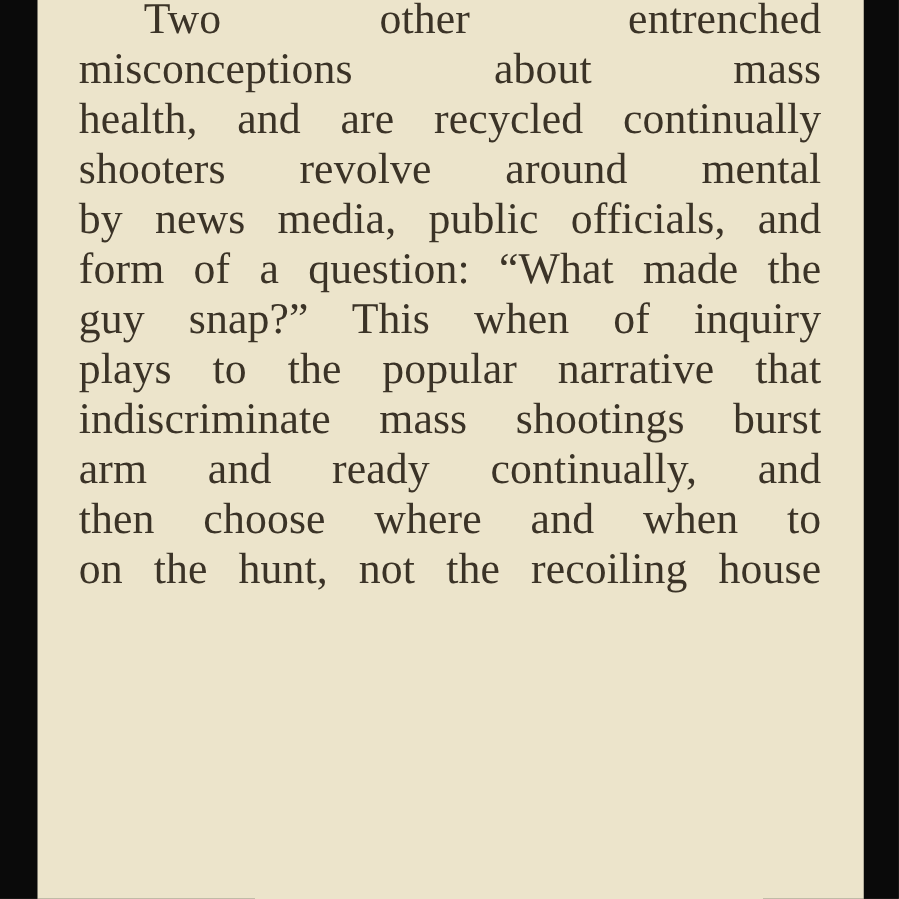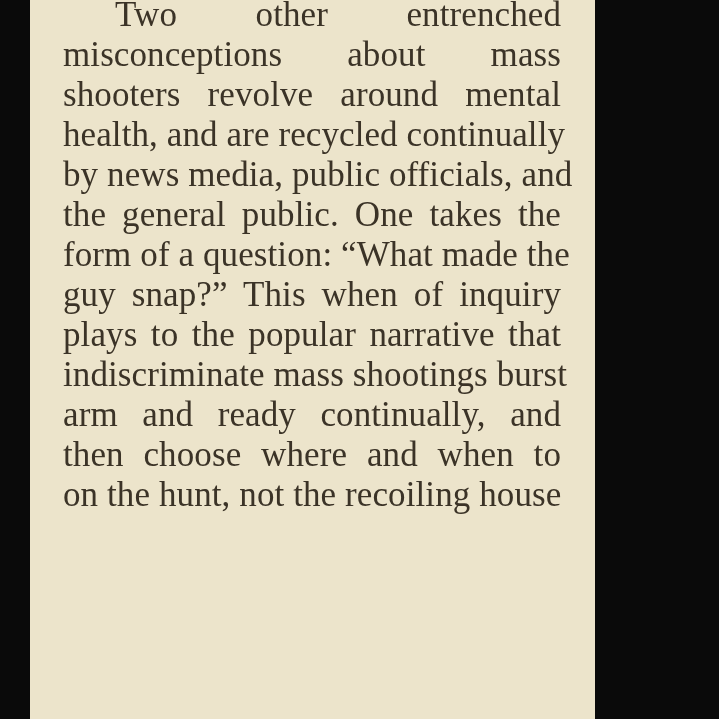--- a/index.html
+++ b/index.html
@@ -19,21 +19,21 @@
     top: 0;
     height: 719px;
     background: var(--bar-color, #0a0a0a);
   }
   .side-bar.left  { left: 0;  width: 30px; }
   .side-bar.right { right: 0; width: 28px; }
   .reader-page {
     position: absolute;
     top: 0;
     left: 30px;
-    width: 565px;
+    width: 661px;
     height: 719px;
     background: var(--page-color, #ece4cb);
     overflow: hidden;
     box-sizing: border-box;
   }
   .text-column {
     margin-top: -5px;
     padding-left: 33px;
     padding-right: 34px;
   }
@@ -55,24 +55,23 @@
 </head>
 <body style="--page-color: #ece4cb; --text-color: #3b3327; --bar-color: #0a0a0a;">
 
 <div class="side-bar left"></div>
 <div class="side-bar right"></div>
 
 <div class="reader-page">
   <div class="text-column" id="text-column">
       <div class="text-line first-line">Two other entrenched</div>
       <div class="text-line">misconceptions about mass</div>
+      <div class="text-line">health, and are recycled continually</div>
       <div class="text-line">shooters revolve around mental</div>
-      <div class="text-line">health, and are recycled continually</div>
       <div class="text-line">by news media, public officials, and</div>
-      <div class="text-line">the general public. One takes the</div>
       <div class="text-line">form of a question: “What made the</div>
       <div class="text-line">guy snap?” This when of inquiry</div>
       <div class="text-line">plays to the popular narrative that</div>
       <div class="text-line">indiscriminate mass shootings burst</div>
       <div class="text-line">arm and ready continually, and</div>
       <div class="text-line">then choose where and when to</div>
       <div class="text-line">on the hunt, not the recoiling house</div>
     </div>
 </div>
 

